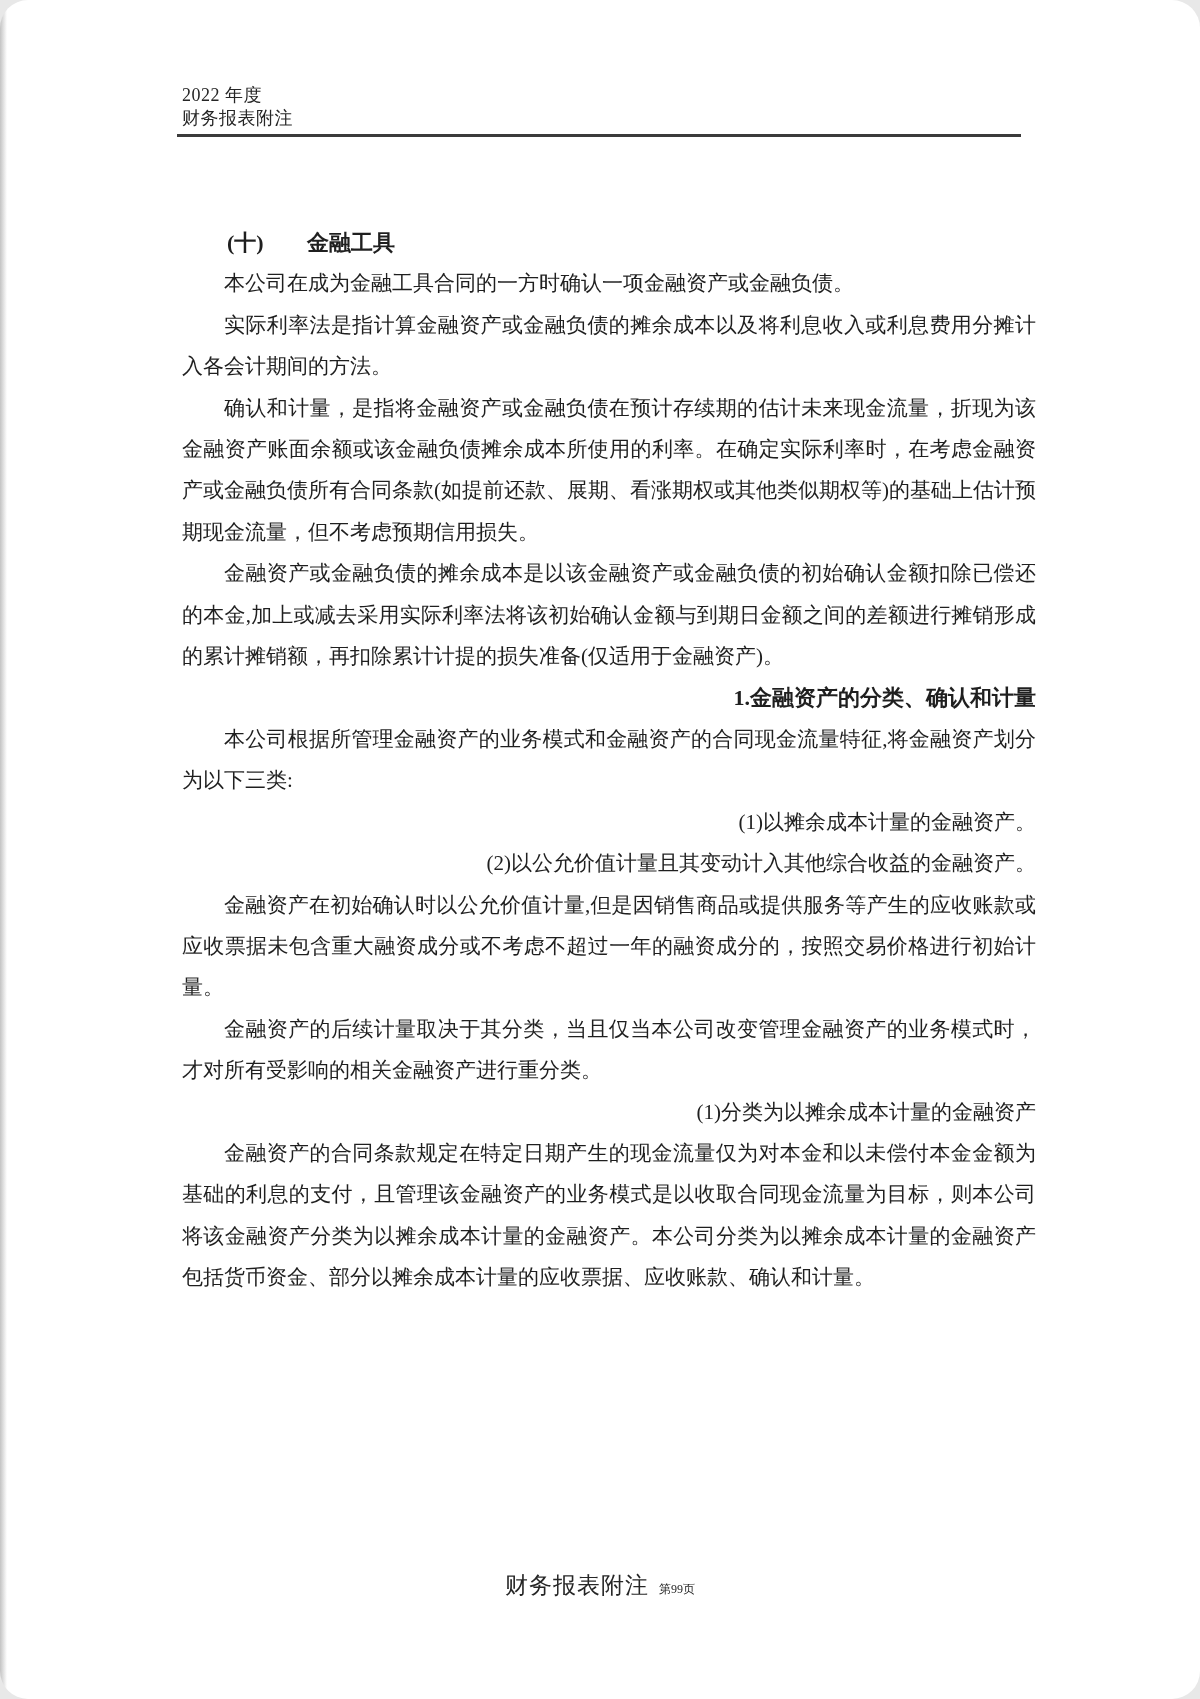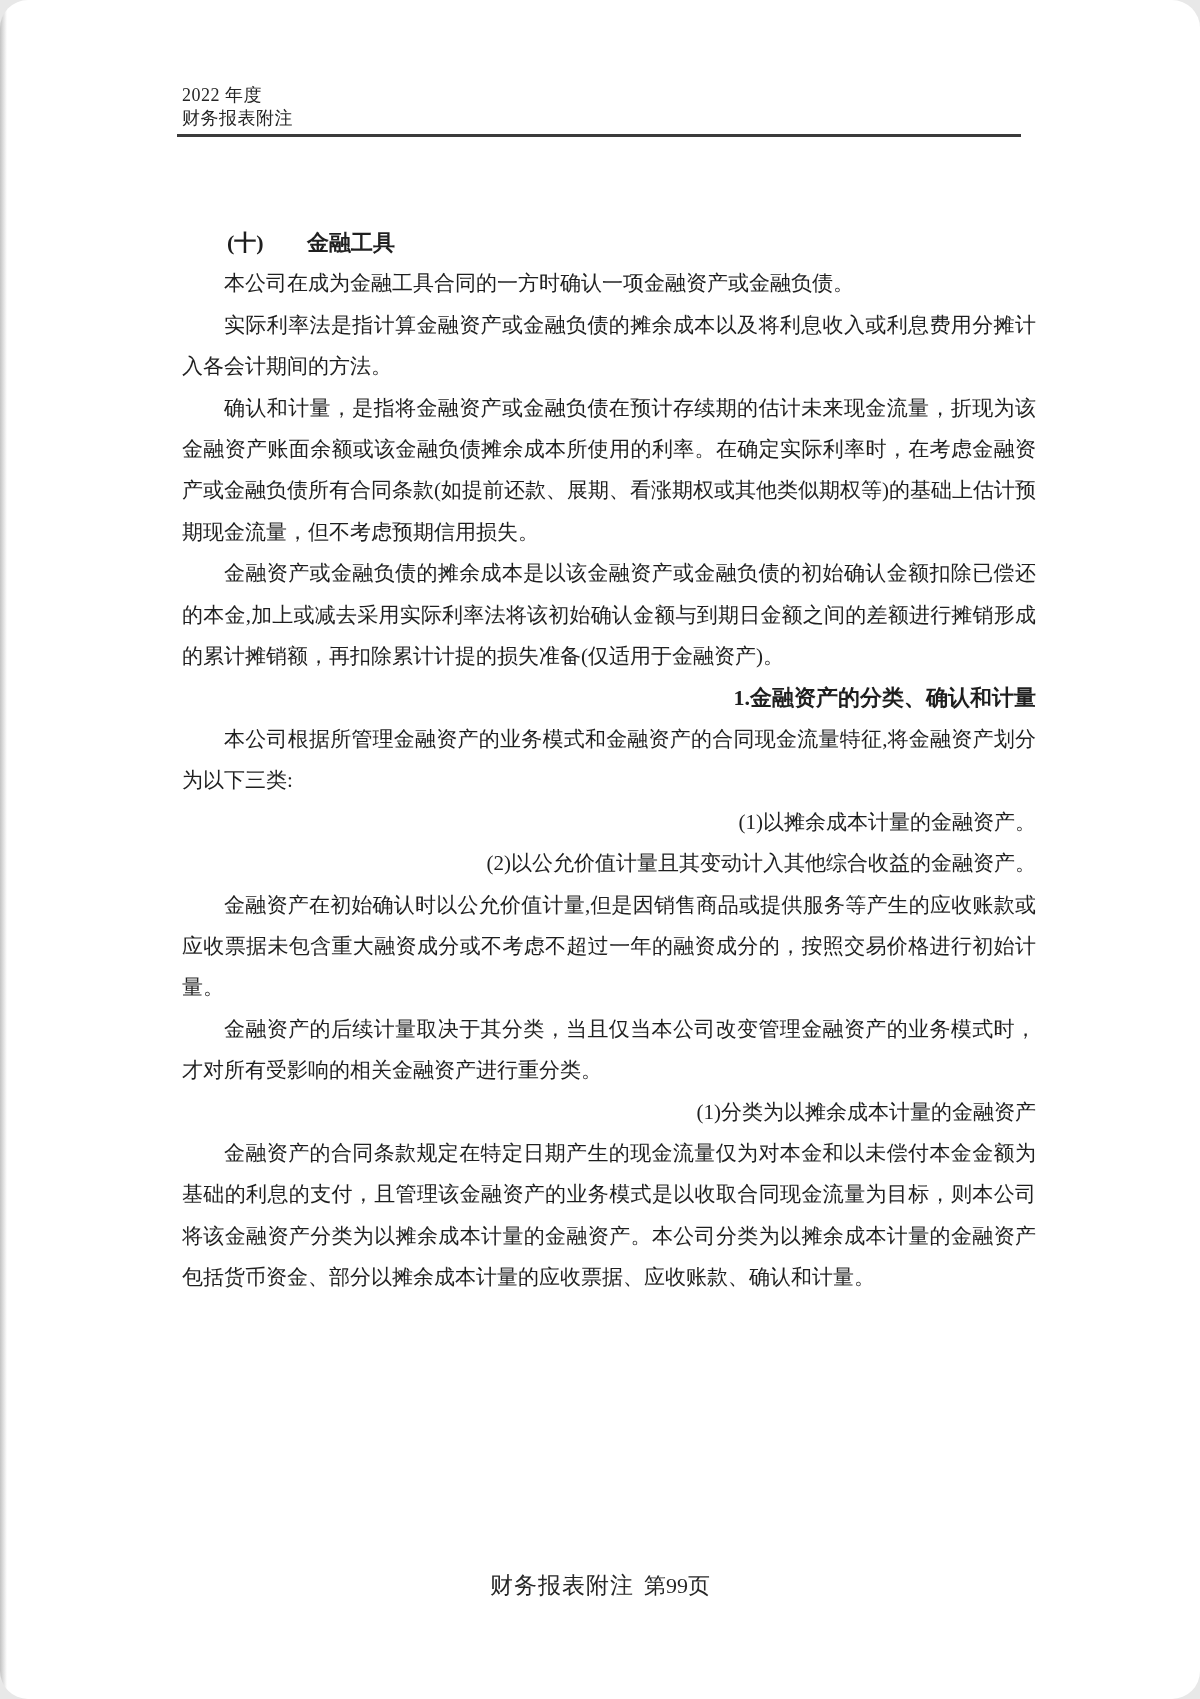--- a/index.html
+++ b/index.html
@@ -94,21 +94,21 @@
     top: 1570px;
     width: 1200px;
     text-align: center;
     color: #262626;
   }
   .footer .footer-title {
     font-size: 23px;
     letter-spacing: 1px;
   }
   .footer .footer-page {
-    font-size: 22px;
+    font-size: 12px;
     margin-left: 10px;
   }
 </style>
 </head>
 <body>
 
 <div class="page">
 
   <div class="scan-edge"></div>
 

